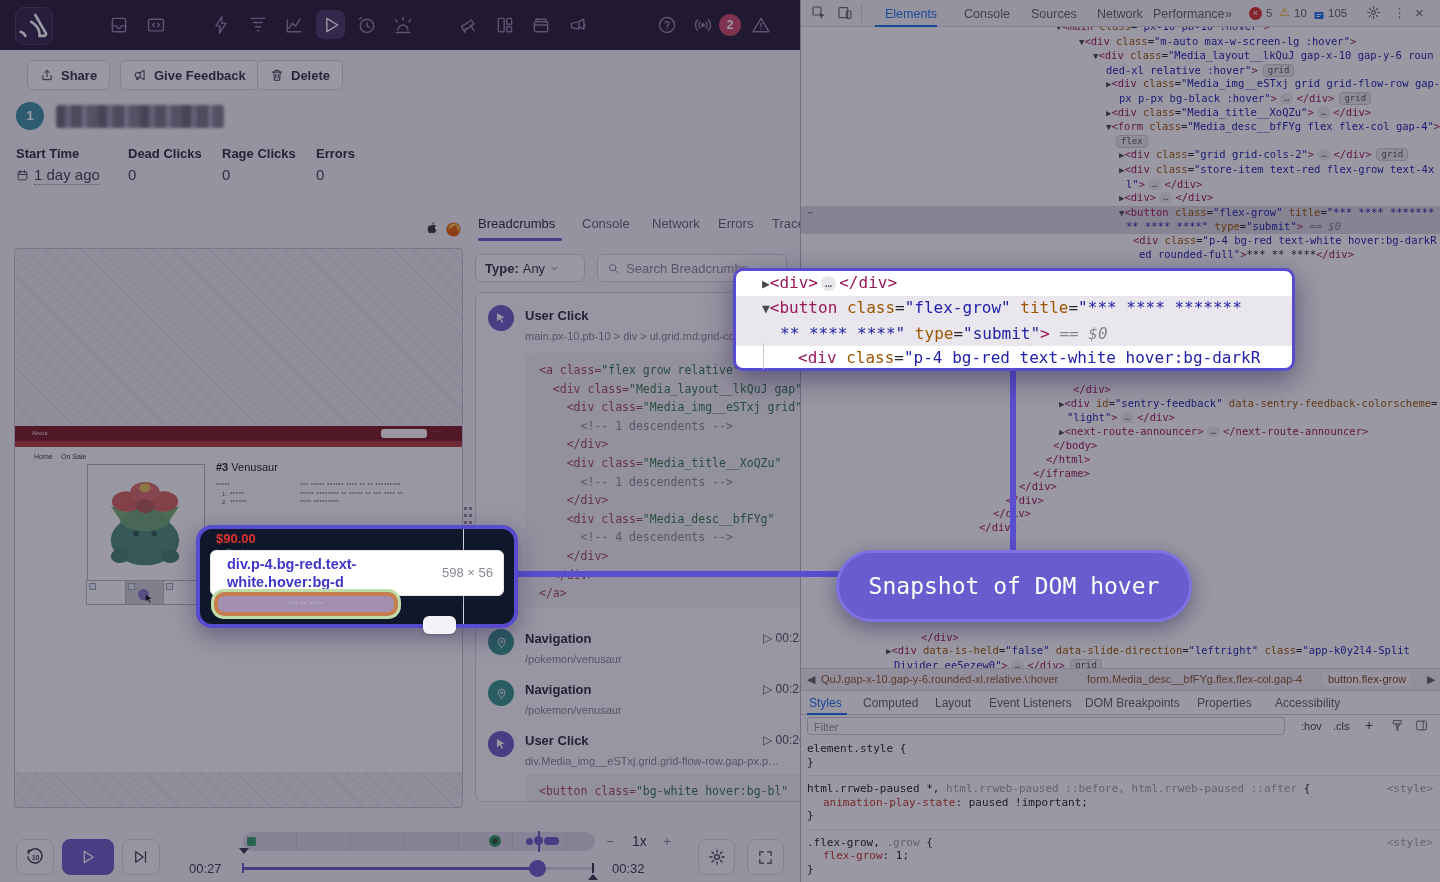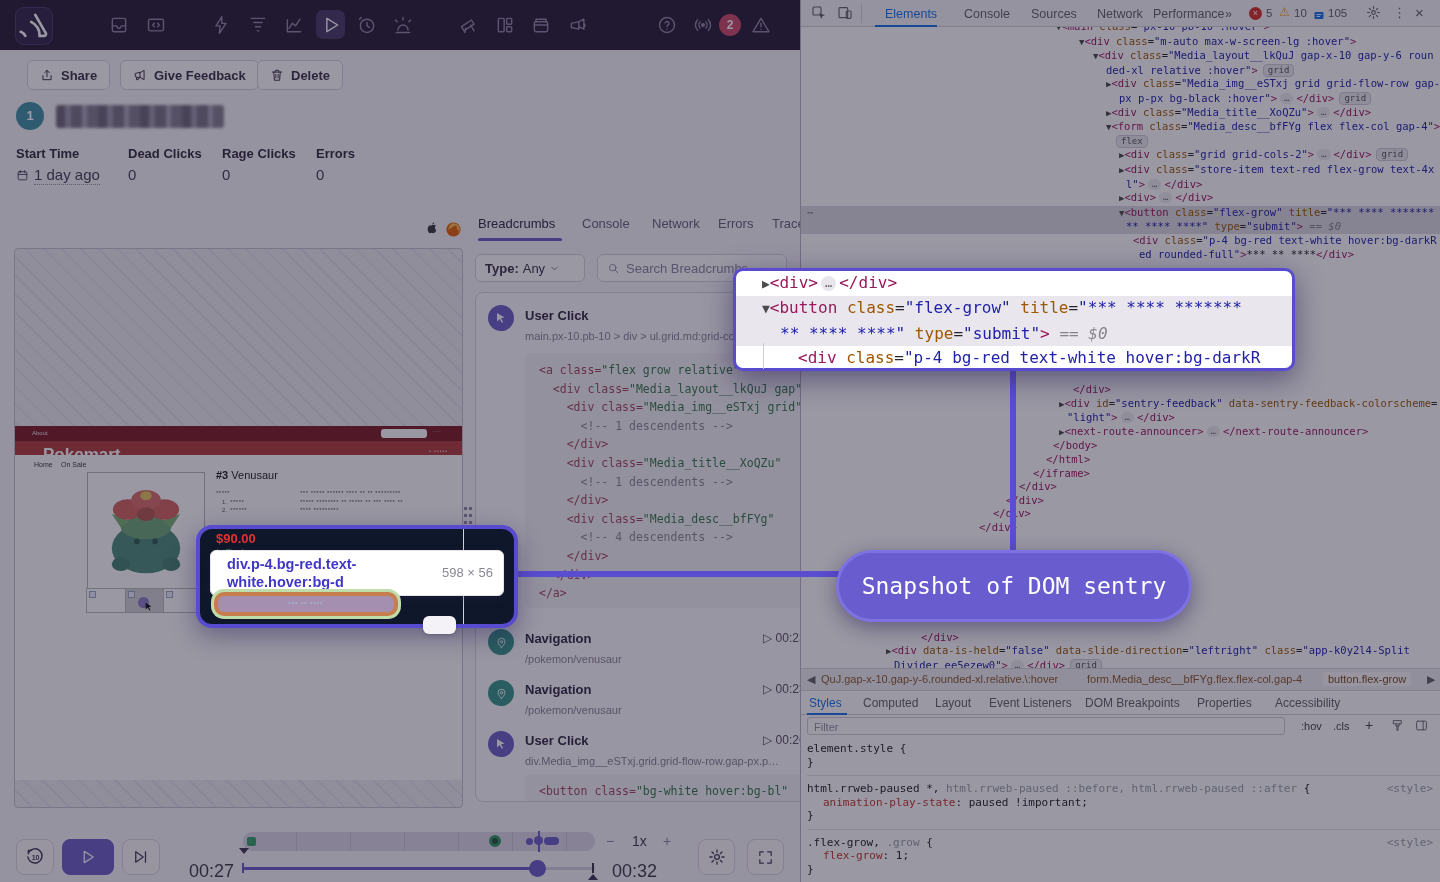--- a/index.html
+++ b/index.html
@@ -26,21 +26,21 @@
   .stat-v{position:absolute;top:166px;font-size:15px;color:#474055;}
   .dotted{border-bottom:1px dotted #9a93a8;padding-bottom:1px;}
   .urlbar{position:absolute;left:46px;top:214px;width:366px;height:30px;background:#fff;border:1px solid #d6d2dd;border-radius:6px;
           box-sizing:border-box;display:flex;align-items:center;padding:0 10px;font-size:13px;color:#45405e;}
   .urlbar .sp{flex:1;}
   
   .replay{position:absolute;left:14px;top:248px;width:447px;height:558px;border:1px solid #c6c2d0;border-radius:4px;overflow:hidden;
     background:repeating-linear-gradient(45deg,#efedf3 0 11px,#e3e1ea 11px 13px);}
   .rp-bar1{position:absolute;left:0;top:177px;width:447px;height:15px;background:#7d1e24;}
   .rp-bar2{position:absolute;left:0;top:192px;width:447px;height:22px;background:#b13b3b;}
-  .rp-content{position:absolute;left:0;top:206px;width:447px;height:325px;background:#fdfdfd;text-align:center;}
+  .rp-content{position:absolute;left:0;top:198px;width:447px;height:325px;background:#fdfdfd;}
   .rp-link{font-size:7px;color:#3a3a3a;position:absolute;top:6px;}
   .imgbox{position:absolute;left:72px;top:17px;width:116px;height:116px;border:1px solid #b9b9b9;background:#fff;}
   .thumbs{position:absolute;left:72px;top:133px;width:116px;height:25px;display:flex;}
   .thumb{flex:1;border:1px solid #bcbcbc;margin-left:-1px;background:#fff;position:relative;}
   .thumb.sel{background:#d4d2d6;}
   .tmini{position:absolute;left:2px;top:2px;width:5px;height:5px;border:1px solid #9ab;background:#eef;}
   .clickdot{position:absolute;left:12px;top:8px;width:11px;height:11px;border-radius:6px;background:#7f6fc2;opacity:.85;}
   .redacted{font-size:6px;letter-spacing:.5px;color:#555;line-height:8px;position:absolute;white-space:pre;}
   
   .bctab{position:absolute;top:216px;font-size:13px;color:#6a6178;}
@@ -58,21 +58,21 @@
   .bdesc{position:absolute;font-size:11px;color:#8b8598;}
   .btime{position:absolute;font-size:12px;color:#57505f;}
   .codeblk{position:absolute;background:#f4f2f7;border-radius:6px;font-family:"DejaVu Sans Mono",monospace;
            font-size:11.5px;line-height:18.6px;padding:8px 0 8px 14px;white-space:pre;overflow:hidden;box-sizing:border-box;}
   .drag{position:absolute;left:463px;top:505px;width:10px;height:20px;
         background:radial-gradient(circle 1.5px,#8f8a9b 1.4px,transparent 1.6px) 0 0/5px 7px repeat;}
   
   .fbtn{position:absolute;top:839px;height:36px;background:#fbfafc;border:1px solid #d9d5e0;border-radius:8px;box-sizing:border-box;
         display:flex;align-items:center;justify-content:center;color:#443c55;}
   .fbtn.play{background:#6C5FC7;border-color:#6C5FC7;color:#fff;}
-  .ftime{position:absolute;top:861px;font-size:18px;color:#403a4c;}
+  .ftime{position:absolute;top:861px;font-size:13px;color:#403a4c;}
   .evbar{position:absolute;left:243px;top:832px;width:352px;height:19px;border-radius:9px;background:#ddd8e8;
          background-image:repeating-linear-gradient(90deg,transparent 0 53px,#cbc5da 53px 54px);}
   .scrubtrack{position:absolute;left:243px;top:867px;width:352px;height:3px;border-radius:2px;background:#d6d2e0;}
   .scrubfill{position:absolute;left:243px;top:867px;width:294px;height:3px;border-radius:2px;background:#6a5ec9;}
   .handle{position:absolute;left:529px;top:860px;width:17px;height:17px;border-radius:9px;background:#6a5ec9;}
   .tickv{position:absolute;width:2px;height:10px;top:863px;}
   .tri{width:0;height:0;position:absolute;}
   .speed{position:absolute;top:833px;font-size:14px;color:#403a4c;}
 
   
@@ -550,21 +550,21 @@
   </div>
 
   <div class="overlay"></div>
 
   <div class="conn-h"></div>
   <div class="conn-v"></div>
 
   <div class="popup"><div class="cl" style="padding-left: 26px;"><span class="tk-a">▶</span><span class="tk-t">&lt;div&gt;</span><span class="tk-e">…</span><span class="tk-t">&lt;/div&gt;</span></div><div class="cl sel" style="padding-left: 26px;"><span class="tk-a">▼</span><span class="tk-t">&lt;button</span><span class="tk-at"> class</span><span class="tk-p">=</span><span class="tk-v">"flex-grow"</span><span class="tk-at"> title</span><span class="tk-p">=</span><span class="tk-v">"*** **** *******</span></div><div class="cl sel" style="padding-left: 44px;"><span class="tk-v">** **** ****"</span><span class="tk-at"> type</span><span class="tk-p">=</span><span class="tk-v">"submit"</span><span class="tk-t">&gt;</span><span class="tk-m"> == $0</span></div><div class="cl" style="padding-left: 62px;"><span class="tk-t">&lt;div</span><span class="tk-at"> class</span><span class="tk-p">=</span><span class="tk-v">"p-4 bg-red text-white hover:bg-darkR</span></div></div>
   <div class="guide" style="position:absolute;left:763px;top:343px;width:1px;height:26px;background:#ccc;z-index:61"></div>
 
-  <div class="pill">Snapshot of DOM sentry</div>
+  <div class="pill">Snapshot of DOM hover</div>
 
   <div class="callout">
     <div class="co-vline"></div>
     <span class="co-price">$90.00</span>
     <span class="co-stock">In Stock</span>
     <div class="co-tip">
       <div class="co-tip-txt"><span>div.p-4.bg-red.text-white.hover:bg-d</span><br>
         <span>arkRed.rounded-full</span></div>
       <span class="co-tip-dim">598 × 56</span>
       <div class="co-tail"></div>

